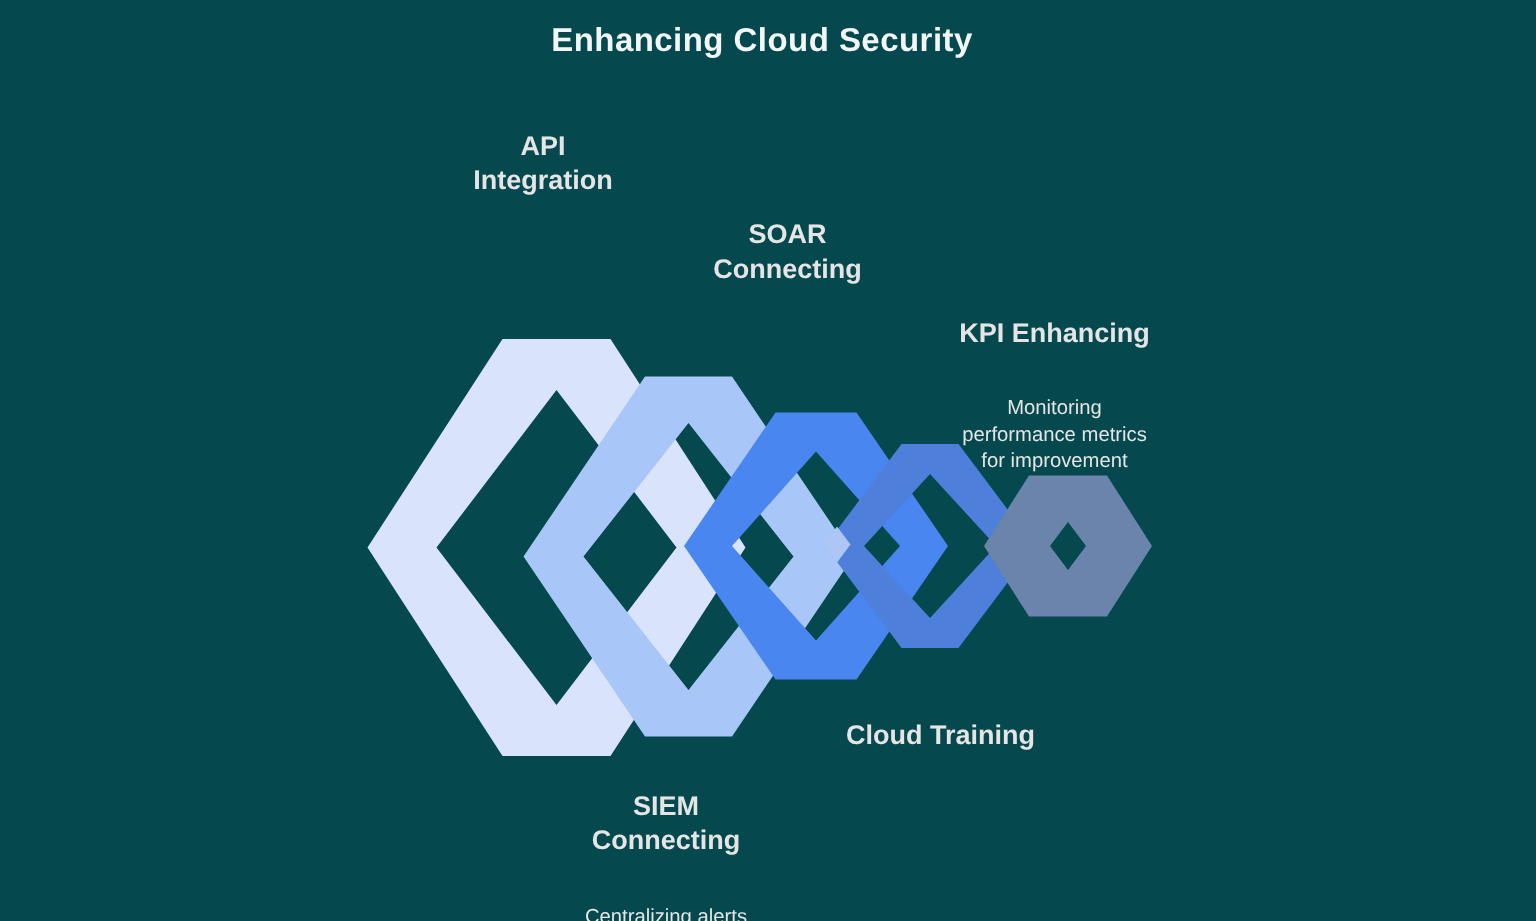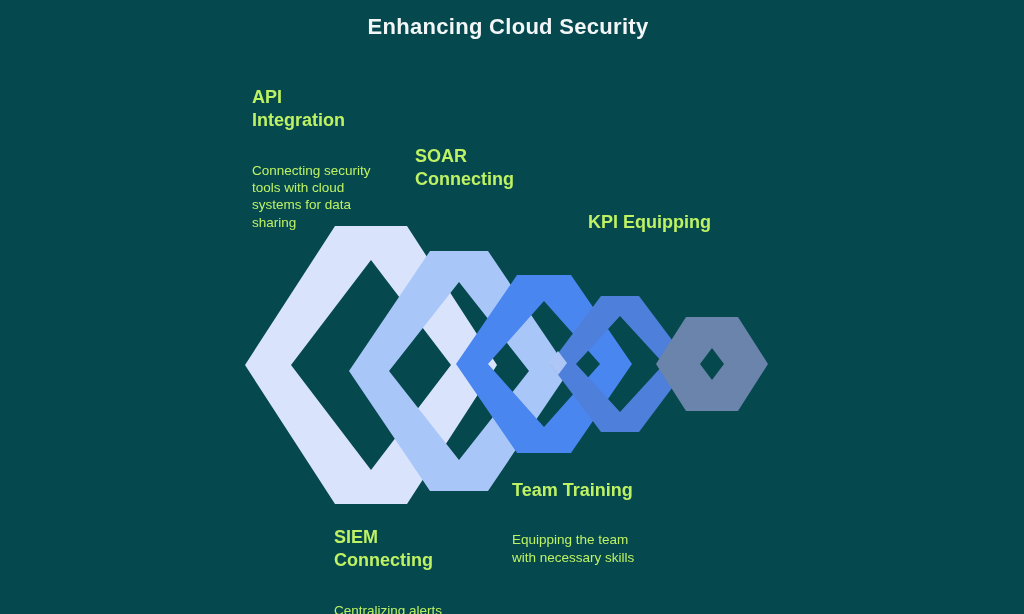--- a/index.html
+++ b/index.html
@@ -30,22 +30,22 @@
     width: 1016px;
     text-align: center;
     color: #f2f6f6;
     font-size: 22px;
     font-weight: bold;
     letter-spacing: 0.3px;
   }
   .step-label {
     position: absolute;
     transform: translateX(-50%);
-    text-align: left;
-    color: #bef264;
+    text-align: center;
+    color: #e5e5e5;
     white-space: pre-line;
   }
   .step-heading {
     font-size: 18px;
     font-weight: bold;
     line-height: 1.3;
     white-space: pre-line;
   }
   .step-body {
     font-size: 13.5px;
@@ -76,41 +76,38 @@
     <path fill-rule="evenodd" d="M550,364 L601,296 L639,296 L690,364 L639,432 L601,432 Z
              M620,316 L664,364 L620,412 L576,364 Z" fill="#4e7fda"></path>
     <path d="M558,351 L567,363 L558,375 L549,363 Z" fill="#aec6f5"></path>
     <path fill-rule="evenodd" d="M656,364 L686,317 L738,317 L768,364 L738,411 L686,411 Z
              M712,348 L724,364 L712,380 L700,364 Z" fill="#6a84ab"></path>
   </svg>
 
   <div class="step-label label-api">
     <div class="step-heading">API
 Integration</div>
-    <div class="step-body">Connecting security
-tools with cloud
-systems for data
-sharing</div>
   </div>
 
   <div class="step-label label-siem">
     <div class="step-heading">SIEM
 Connecting</div>
     <div class="step-body">Centralizing alerts
 for better insights</div>
   </div>
 
   <div class="step-label label-soar">
     <div class="step-heading">SOAR
 Connecting</div>
   </div>
 
   <div class="step-label label-team">
-    <div class="step-heading">Team Training</div>
-    <div class="step-body">Equipping the team
-with necessary skills</div>
+    <div class="step-heading">Cloud Training</div>
   </div>
 
   <div class="step-label label-kpi">
-    <div class="step-heading">KPI Equipping</div>
+    <div class="step-heading">KPI Enhancing</div>
+    <div class="step-body">Monitoring
+performance metrics
+for improvement</div>
   </div>
 
 </div>
 
 </body></html>

